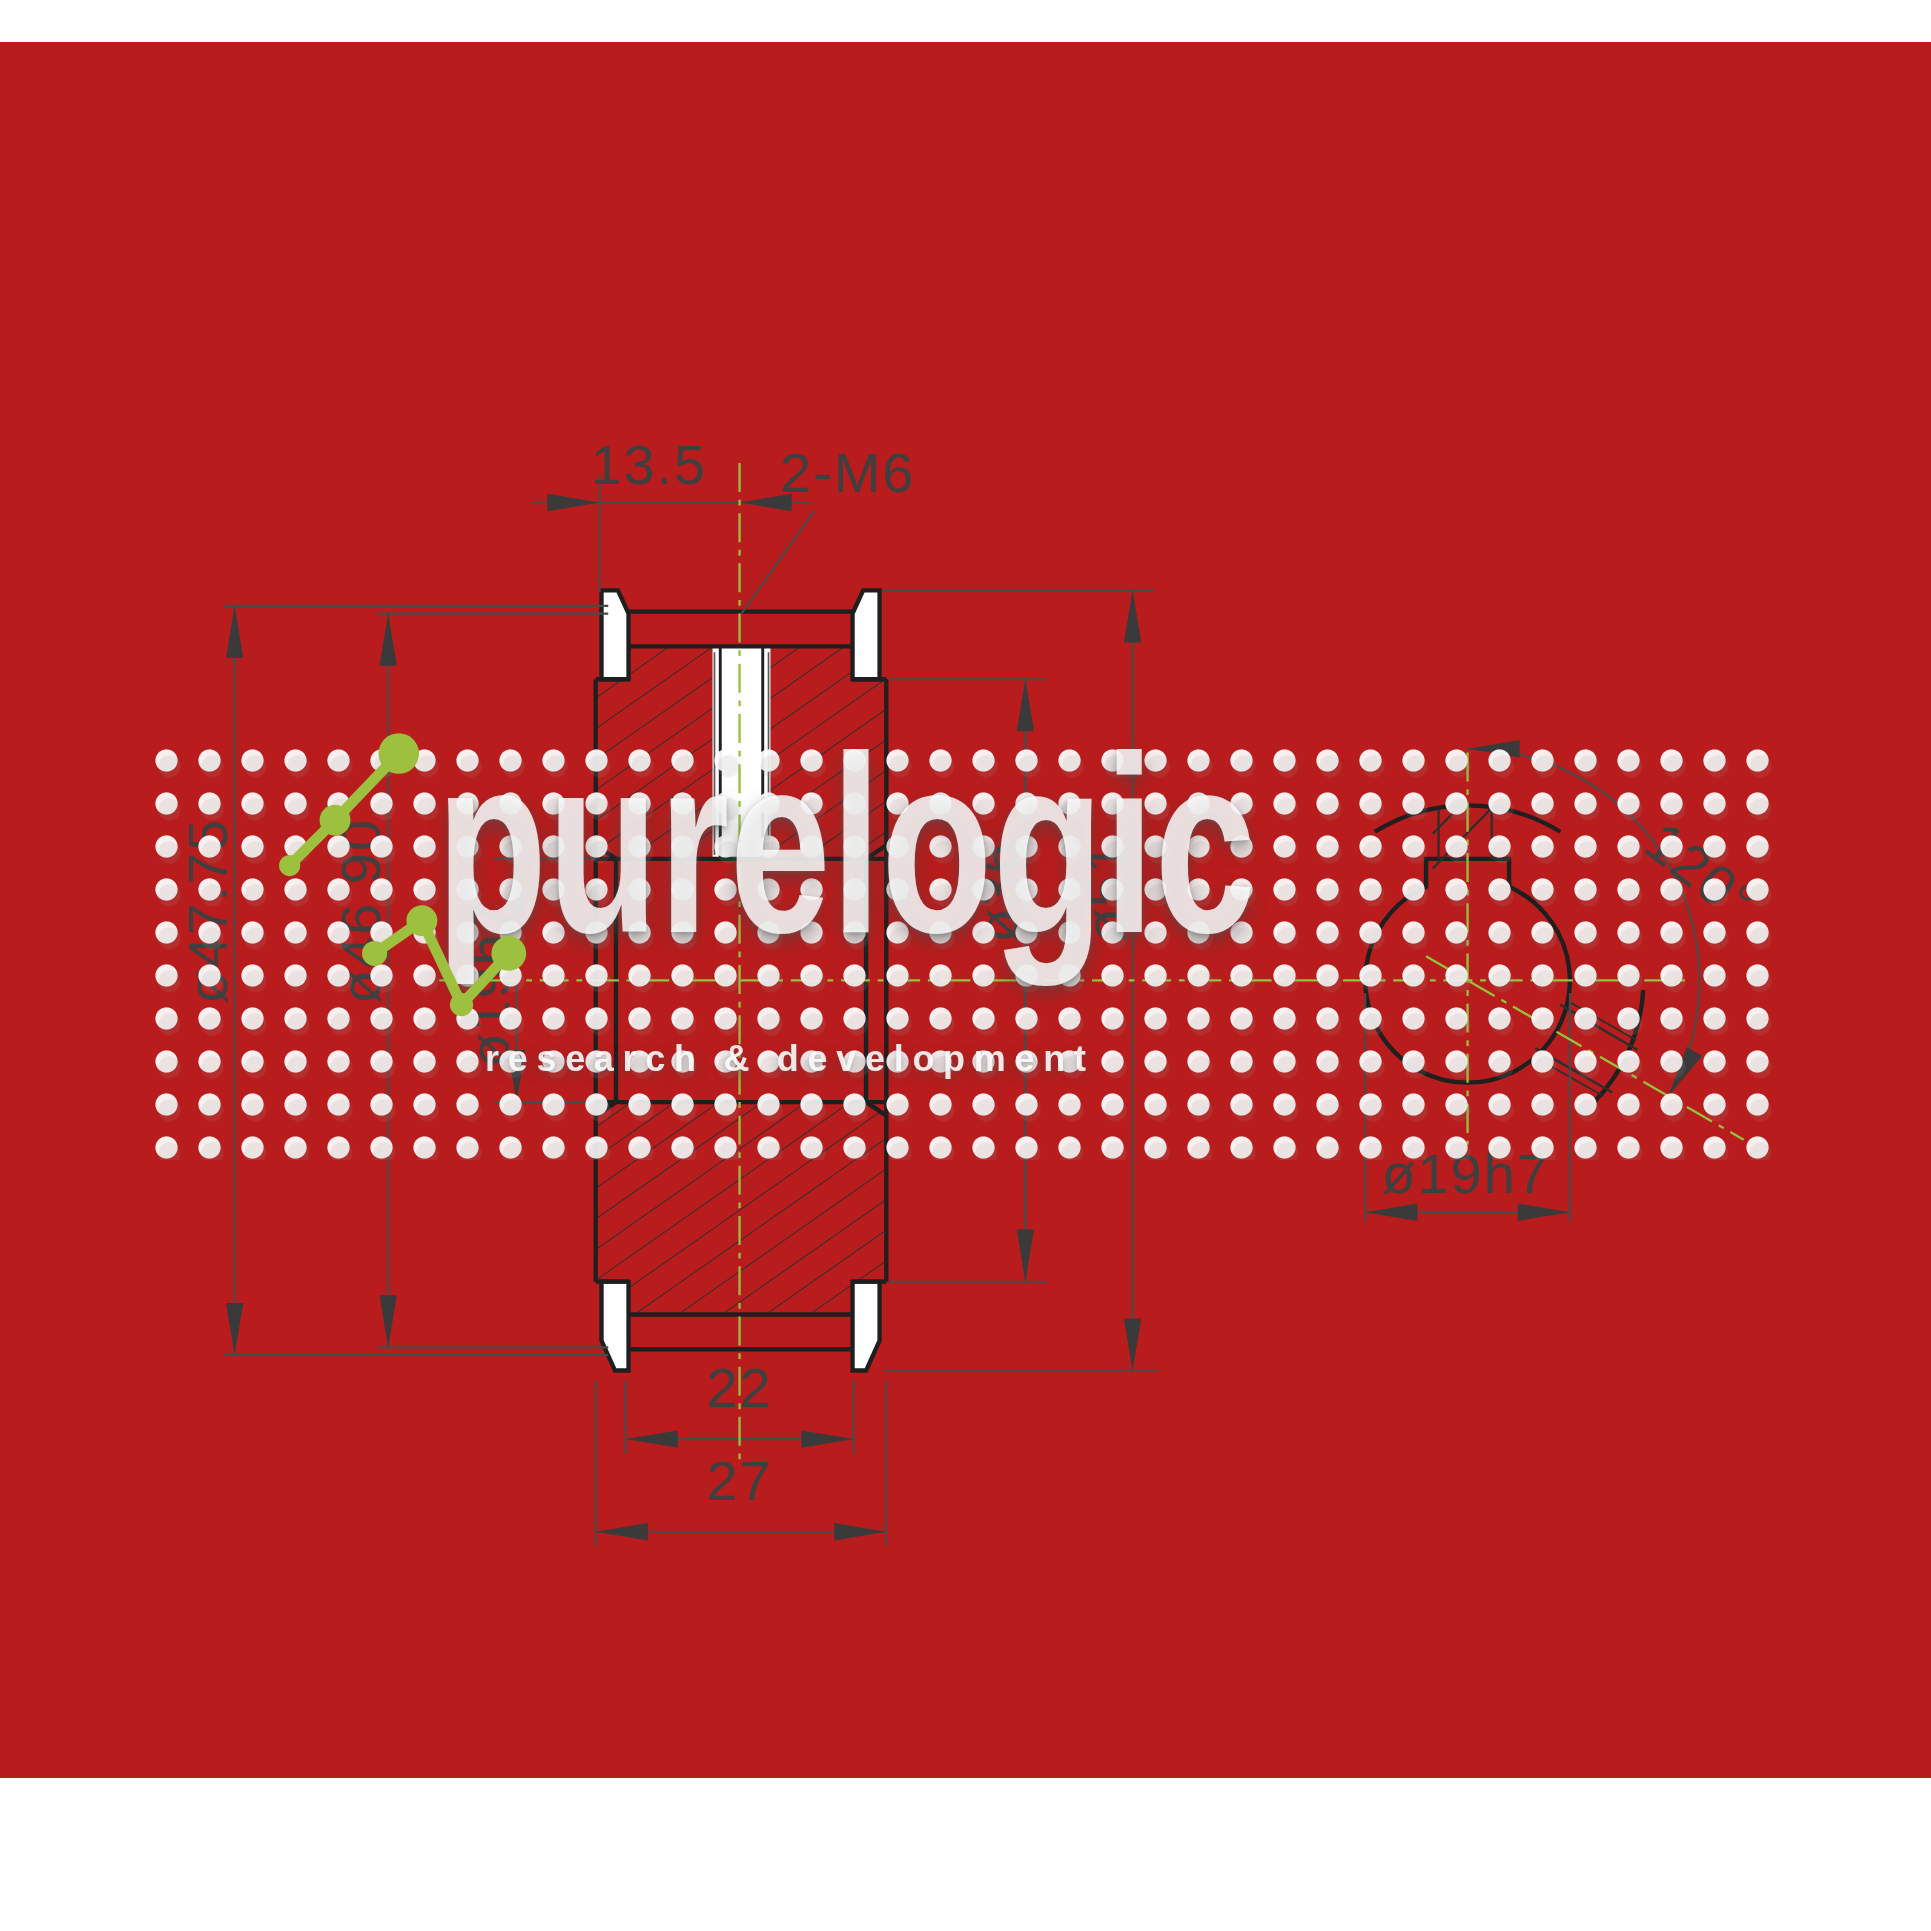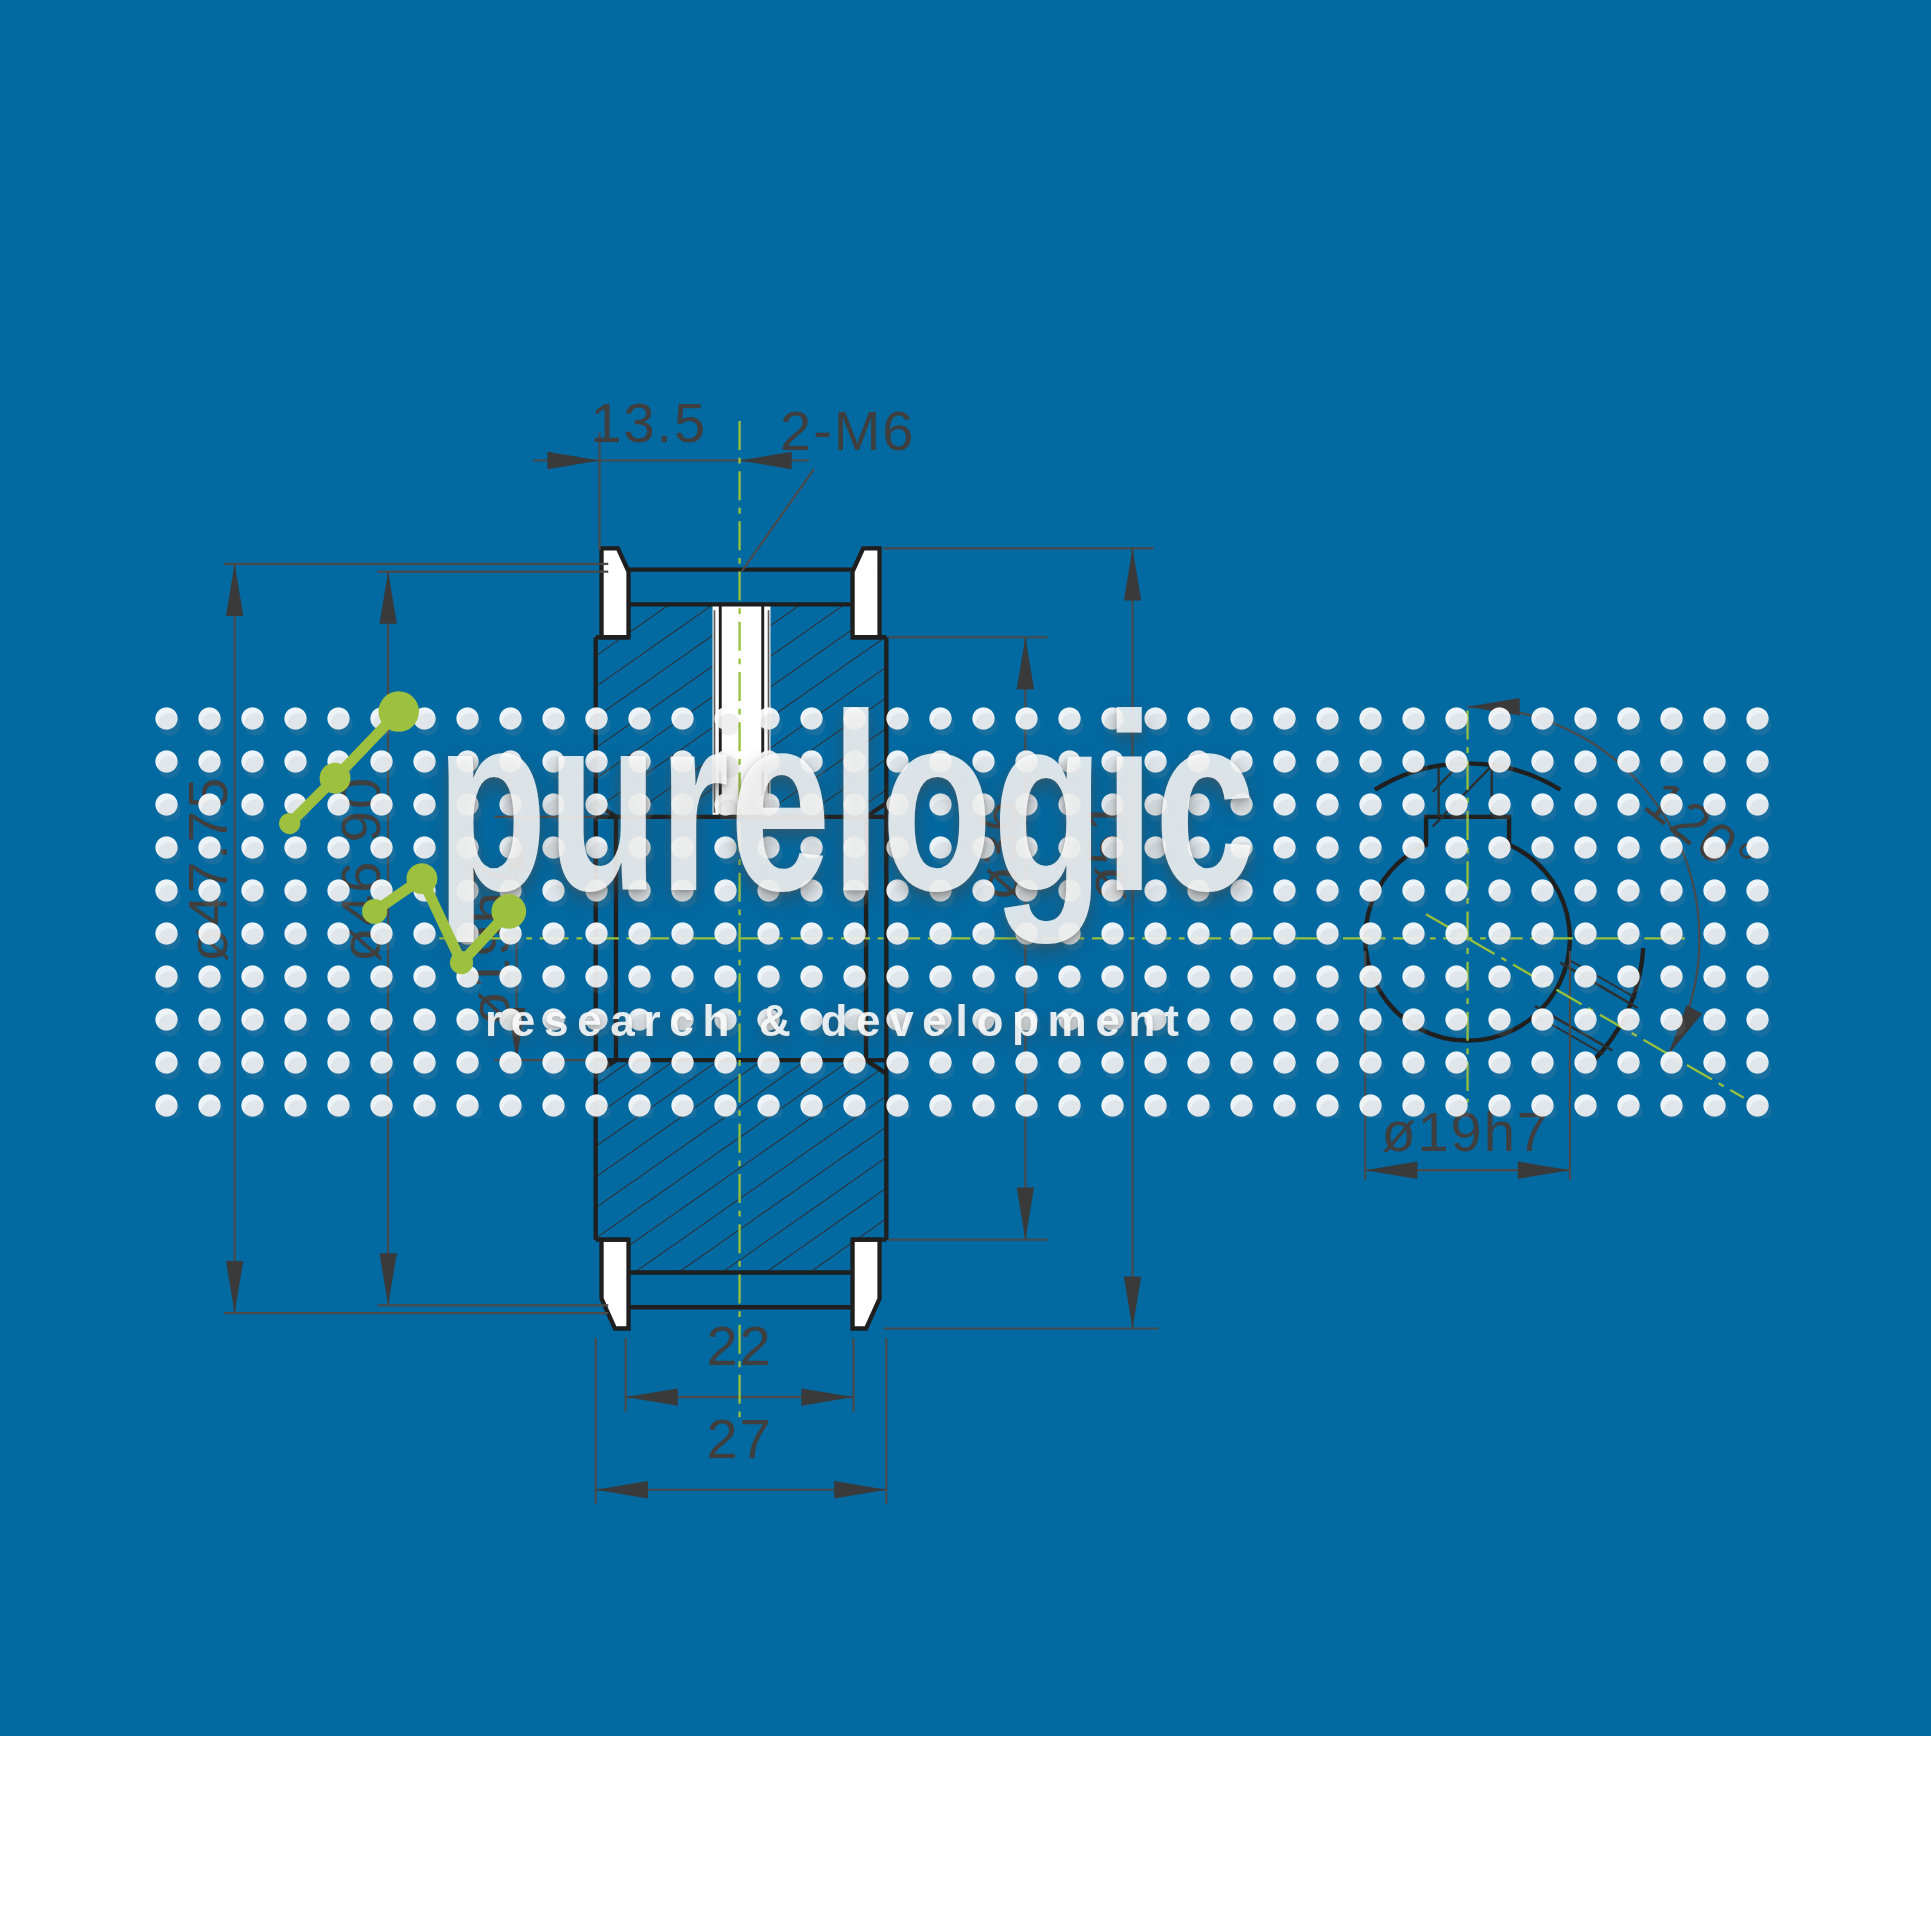--- a/index.html
+++ b/index.html
@@ -1,30 +1,30 @@
 <!DOCTYPE html>
 <html><head>
 <meta charset="utf-8">
 <style>
   html,body{margin:0;padding:0;background:#ffffff;}
-  .canvas{position:relative;width:1931px;height:1736px;background:#0369a1;overflow:hidden;
-          font-family:"Liberation Sans",sans-serif;}
+  .canvas{position:relative;width:1931px;height:1736px;background:#b91c1c;overflow:hidden;
+          font-family:"Liberation Sans",sans-serif;margin-top:42px;}
   .canvas svg{position:absolute;left:0;top:0;}
   svg text{fill:#3f3f3f;font-family:"Liberation Sans",sans-serif;font-size:58px;letter-spacing:2px;}
   
   .wm-dots{position:absolute;left:145px;top:697px;width:1641px;height:421px;pointer-events:none;
     background-image:
       radial-gradient(circle, rgba(150,150,150,0.15) 0 10.6px, rgba(150,150,150,0) 11.6px),
       radial-gradient(circle, rgba(255,255,255,0.93) 0 10.6px, rgba(255,255,255,0) 11.6px);
     background-size:43px 43px,43px 43px;
     background-position:2.9px 5.8px,0 0;}
   .wm-brand{position:absolute;left:436px;top:676px;font-size:253px;font-weight:700;line-height:1.0;
     color:rgba(255,255,255,0.83);letter-spacing:0px;transform:scaleX(0.72);transform-origin:left top;
     text-shadow:0 7.7px 21px rgba(70,70,70,0.50), 0 1.9px 4.8px rgba(110,110,110,0.35);white-space:nowrap;}
-  .wm-tag{position:absolute;left:485px;top:996px;font-size:44px;font-weight:700;
+  .wm-tag{position:absolute;left:485px;top:996px;font-size:36px;font-weight:700;
     color:rgba(255,255,255,0.88);letter-spacing:8.7px;white-space:nowrap;
     text-shadow:0 4.8px 13.5px rgba(70,70,70,0.45), 0 1px 2.9px rgba(110,110,110,0.3);}
 </style>
 </head>
 <body>
 
 <div class="canvas">
 
   <svg width="1931" height="1931" viewBox="0 0 2000 2000">
     <defs>

